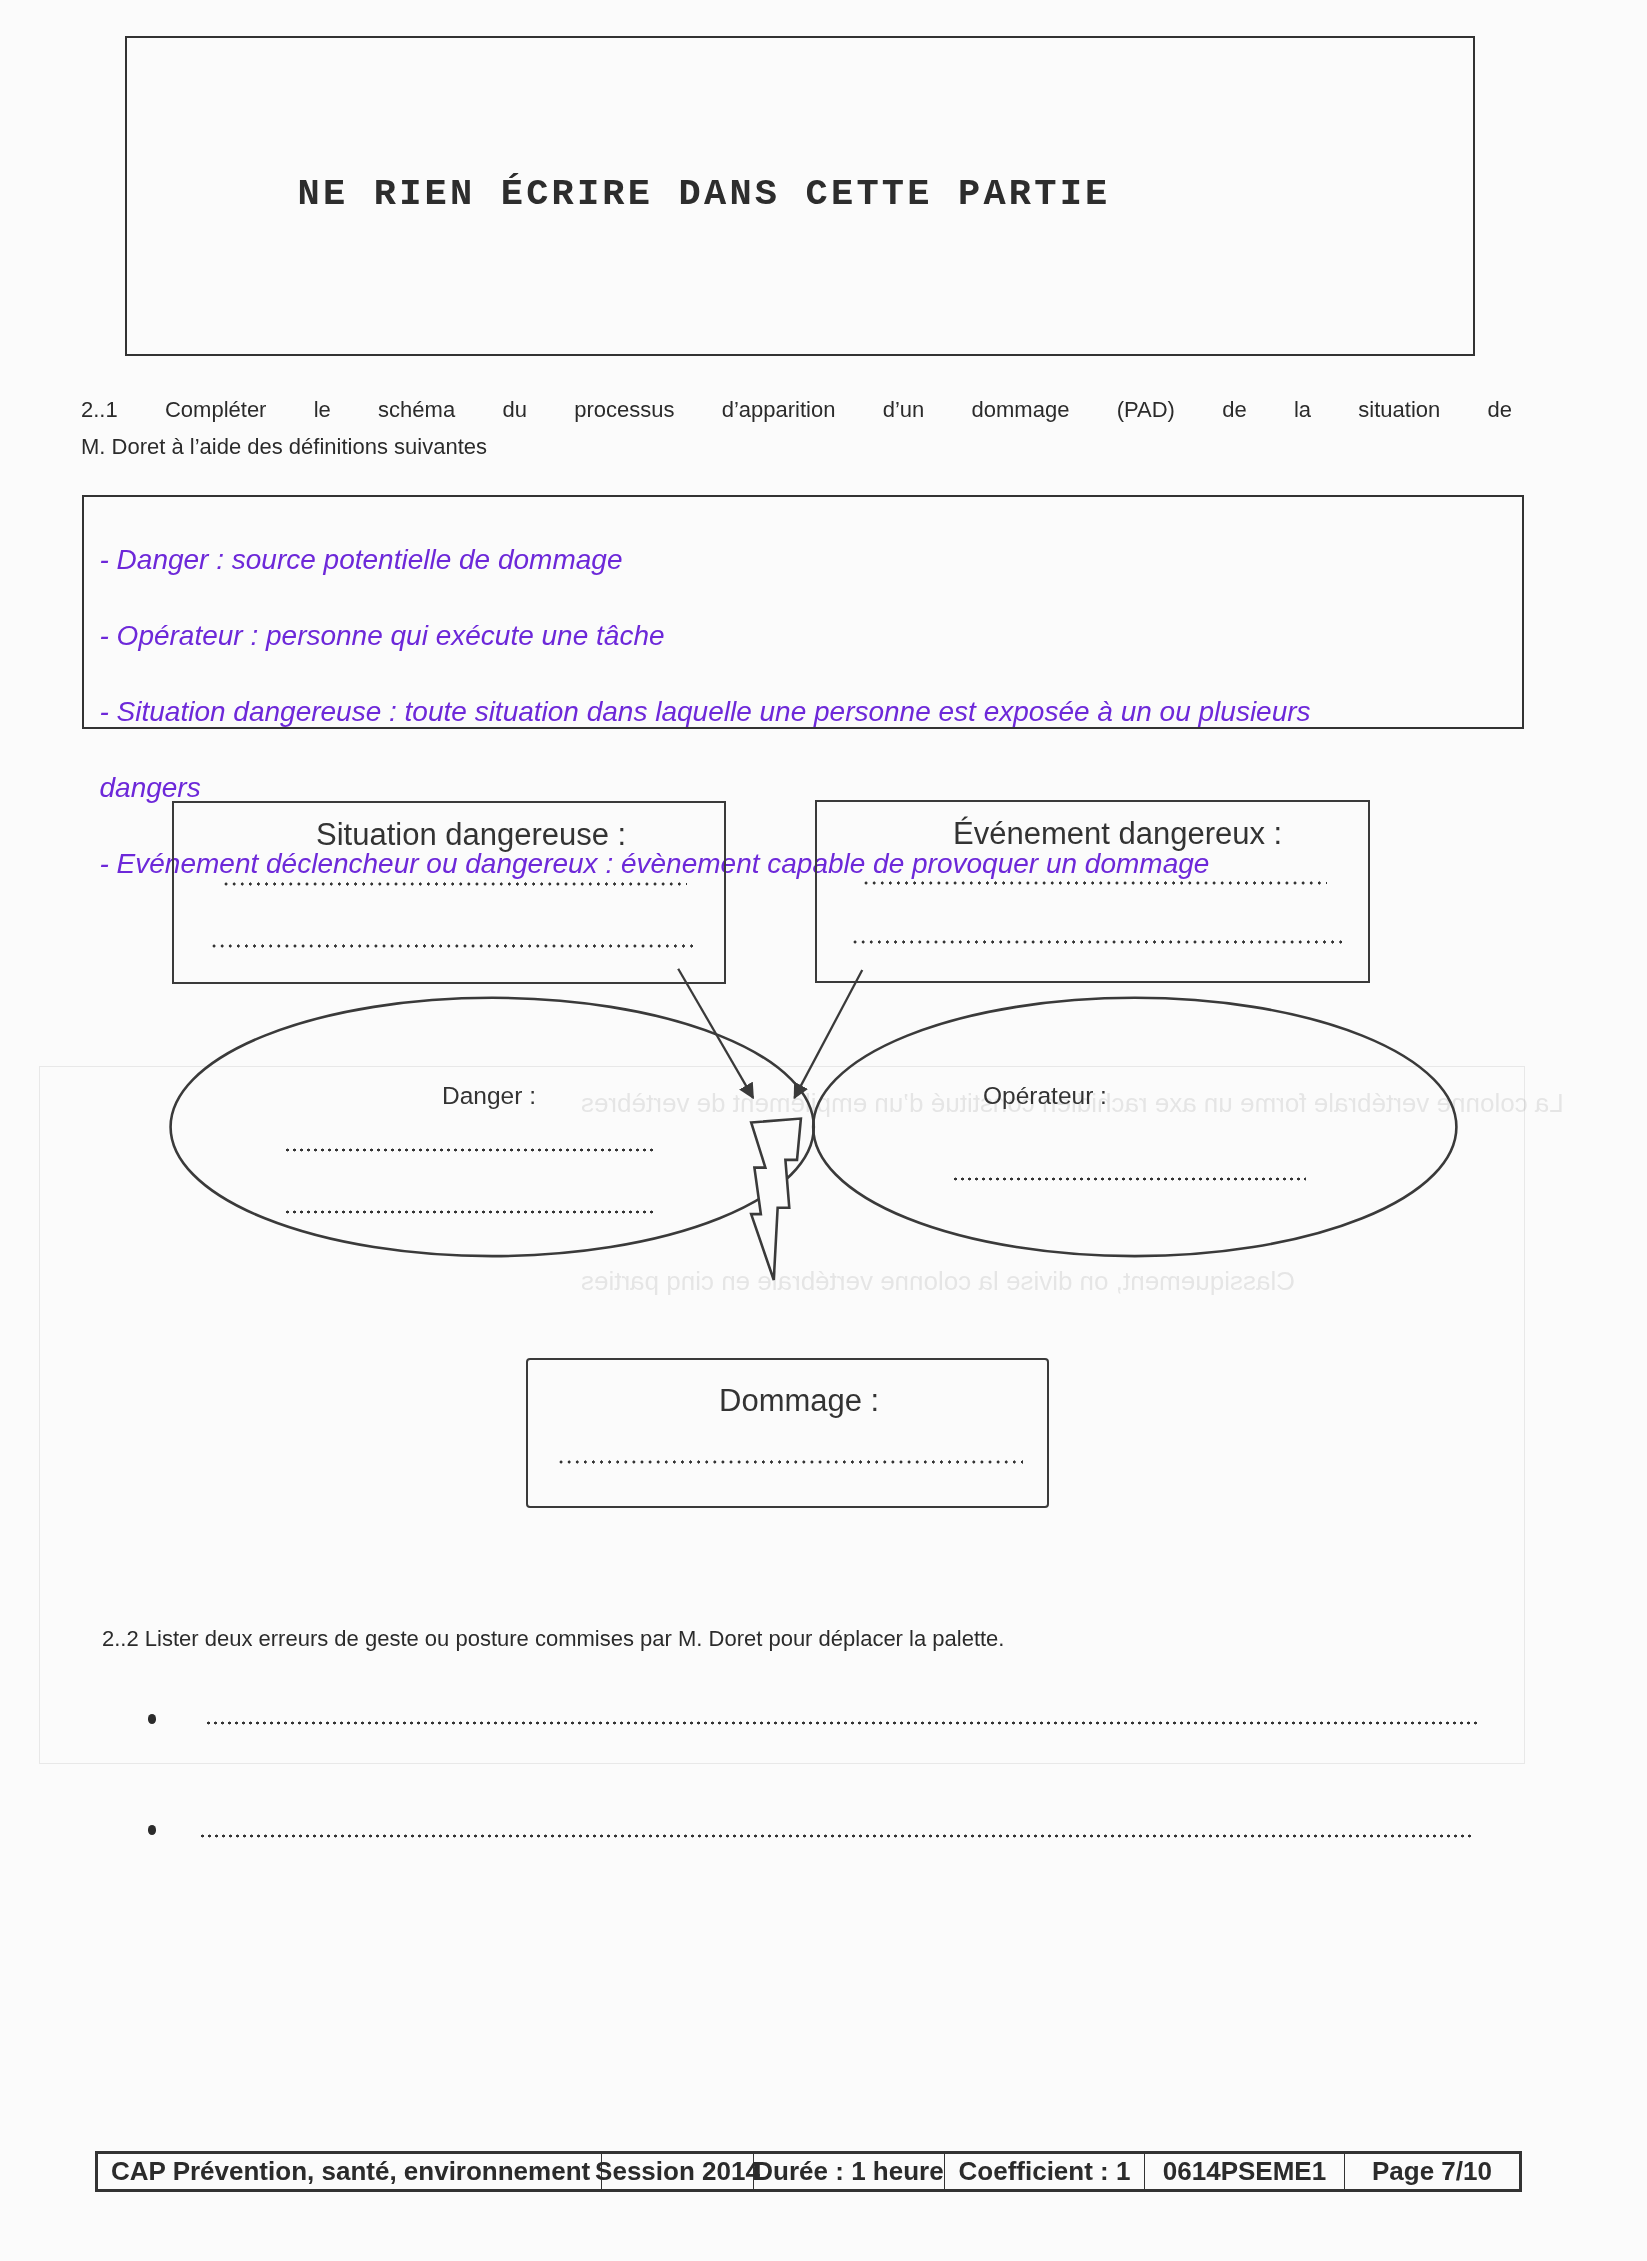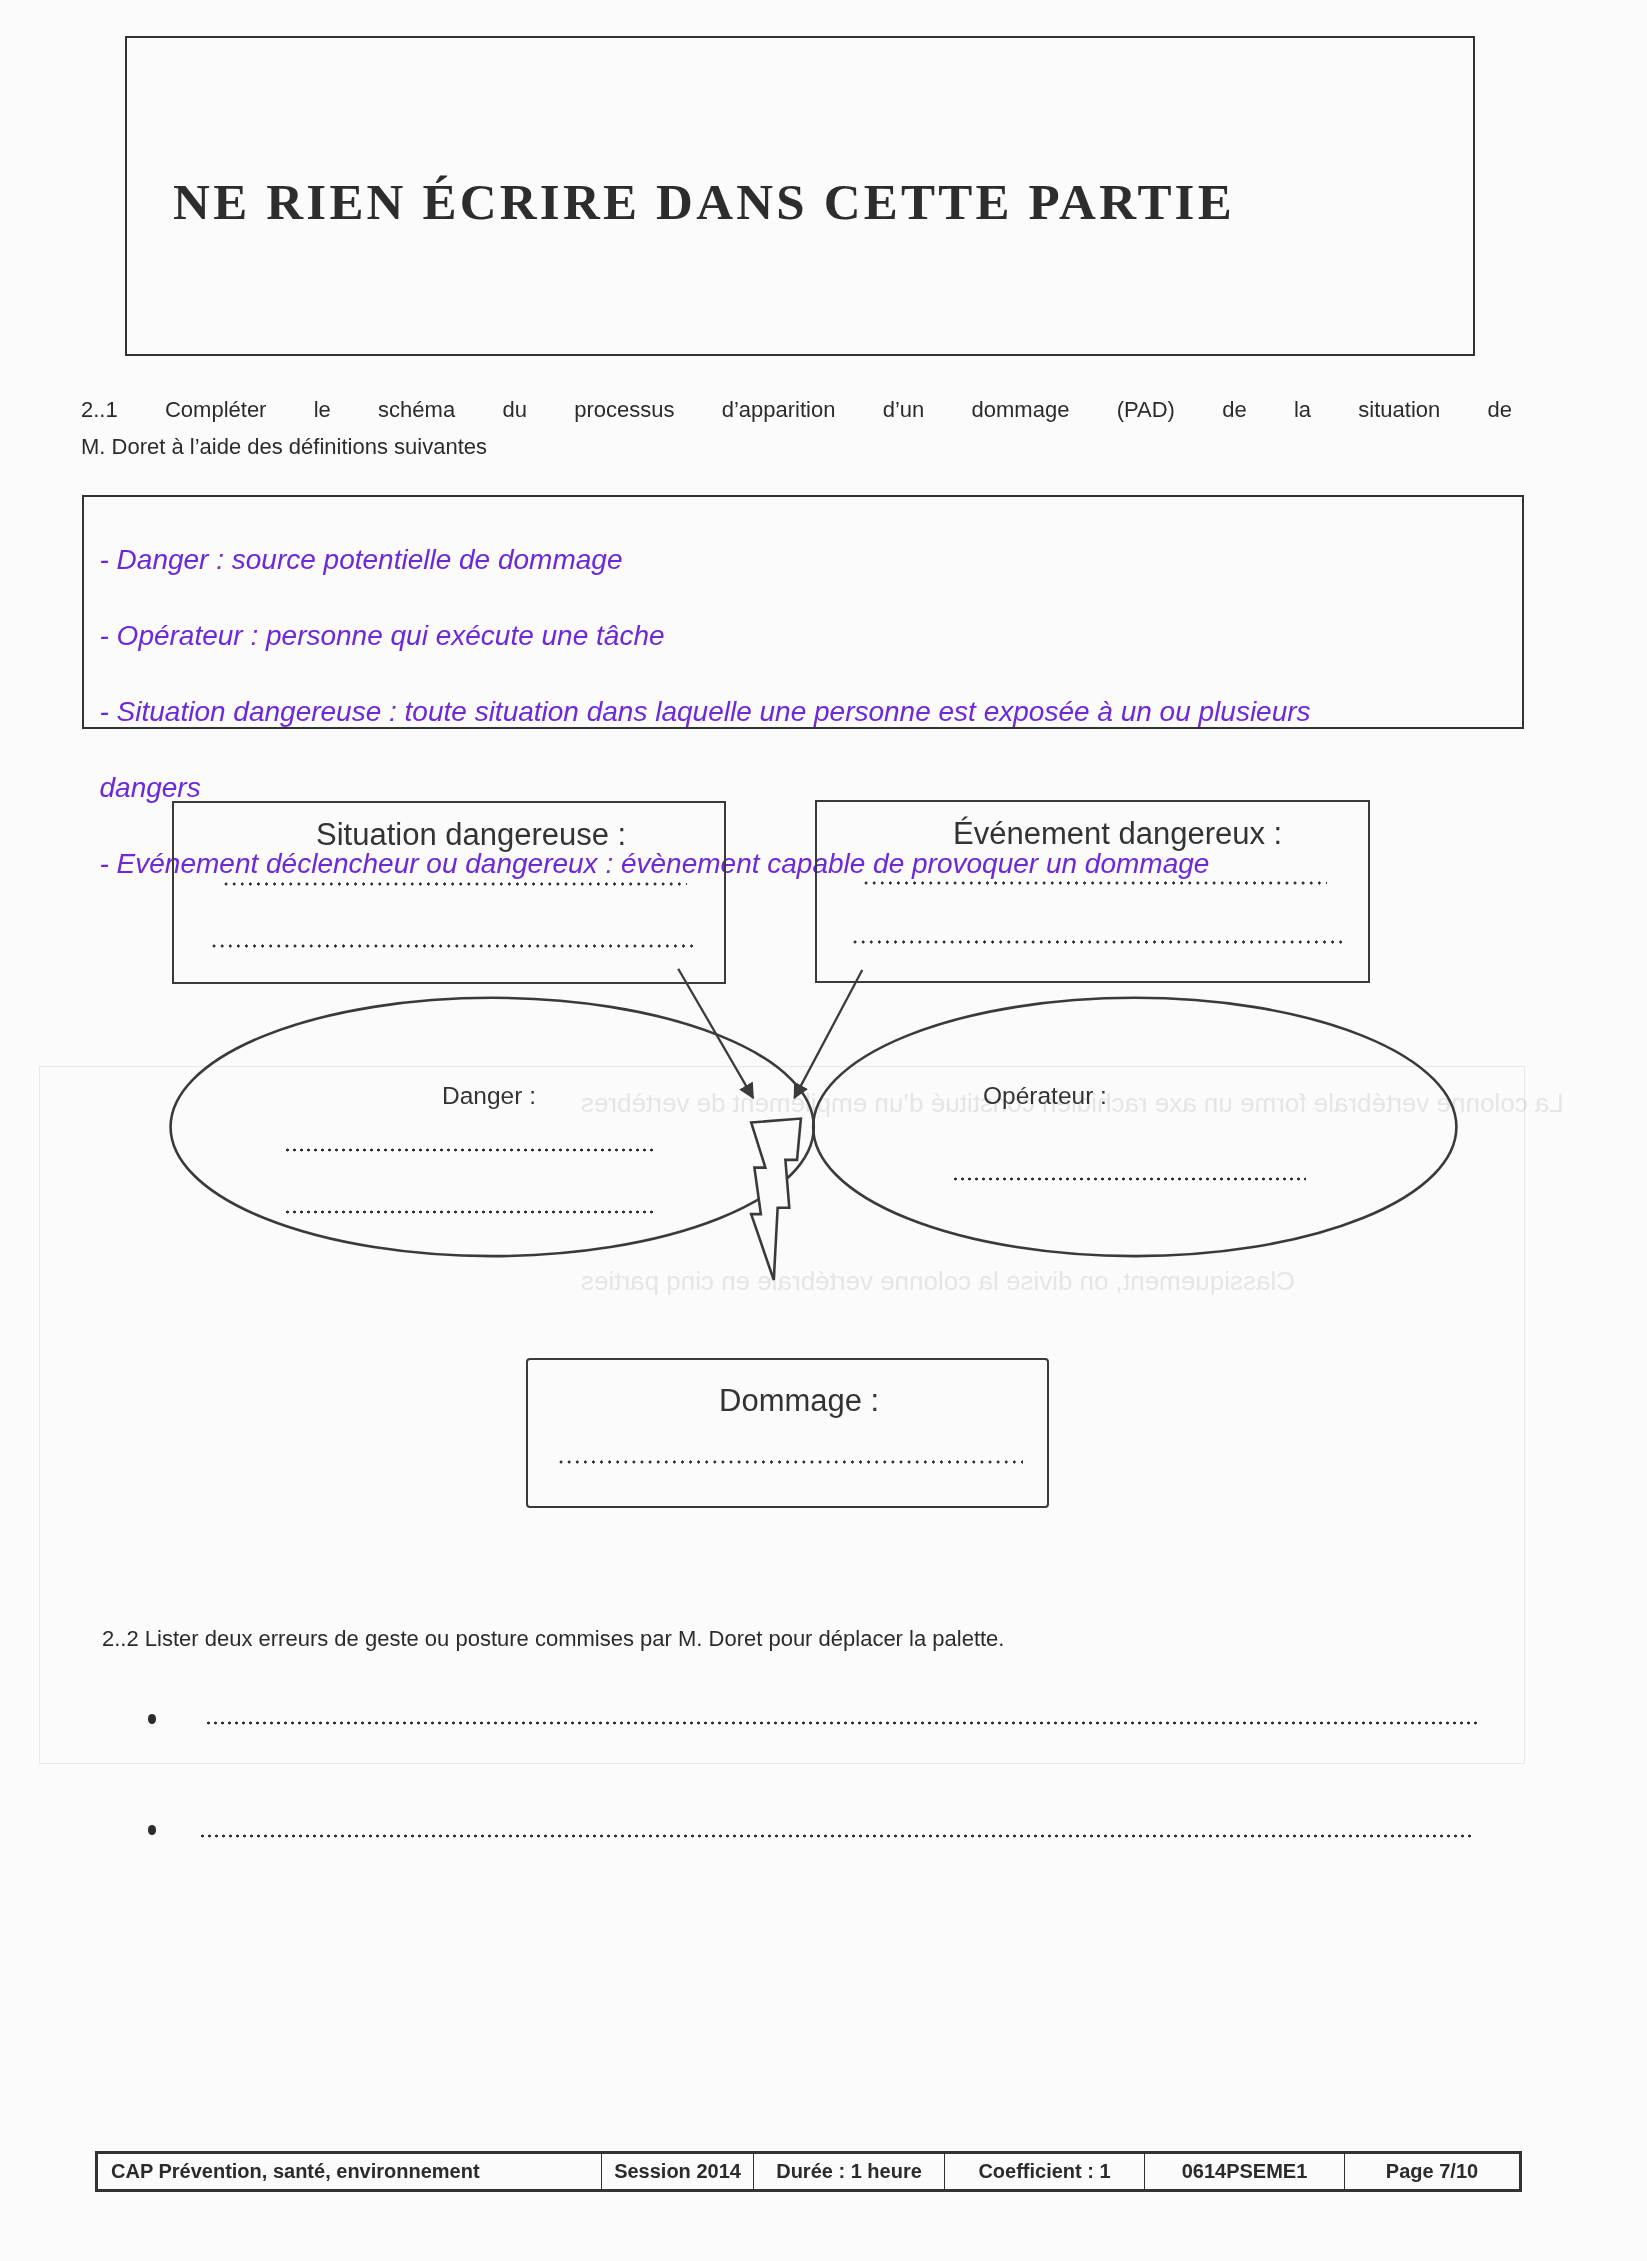--- a/index.html
+++ b/index.html
@@ -11,22 +11,22 @@
   }
   .abs { position: absolute; }
 
   
   #header-box {
     left: 125px; top: 36px; width: 1350px; height: 320px;
     border: 2.6px solid #333; box-sizing: border-box;
   }
   #header-title {
     left: 125px; top: 173px; width: 1158px; text-align: center;
-    font-family: Liberation Serif, serif; font-weight: bold;
-    font-size: 51px; letter-spacing: 3.2px; color: #2d2d2d;
+    font-family: Liberation Mono, monospace; font-weight: bold;
+    font-size: 37px; letter-spacing: 3.2px; color: #2d2d2d;
   }
 
   
   .q-text { font-size: 22px; line-height: 37px; color: #2b2b2b; }
   #q1 { left: 81px; top: 391px; width: 1431px; text-align: justify; }
   #q1 .l1 { display:block; text-align: justify; text-align-last: justify; }
   #q2 { left: 102px; top: 1620px; width: 1421px; }
 
   
   #defs-box {
@@ -71,21 +71,21 @@
   }
 
   
   #footer-table {
     left: 95px; top: 2151px; width: 1427px; height: 41px;
     border: 3.2px solid #333; box-sizing: border-box; display: flex;
   }
   .fcell {
     border-right: 1.9px solid #333; box-sizing: border-box;
     display: flex; align-items: center; justify-content: center;
-    font-size: 20px; font-weight: bold; color: #2b2b2b; white-space: nowrap;
+    font-size: 26px; font-weight: bold; color: #2b2b2b; white-space: nowrap;
   }
   .fcell:last-child { border-right: none; }
 
   
   .ghost { position: absolute; color: rgba(120,120,120,0.16); font-size: 26px; transform: scaleX(-1); white-space: nowrap; }
   .ghost-box { position: absolute; border: 1.9px solid rgba(120,120,120,0.14); box-sizing: border-box; }
 </style>
 </head>
 <body>
 

